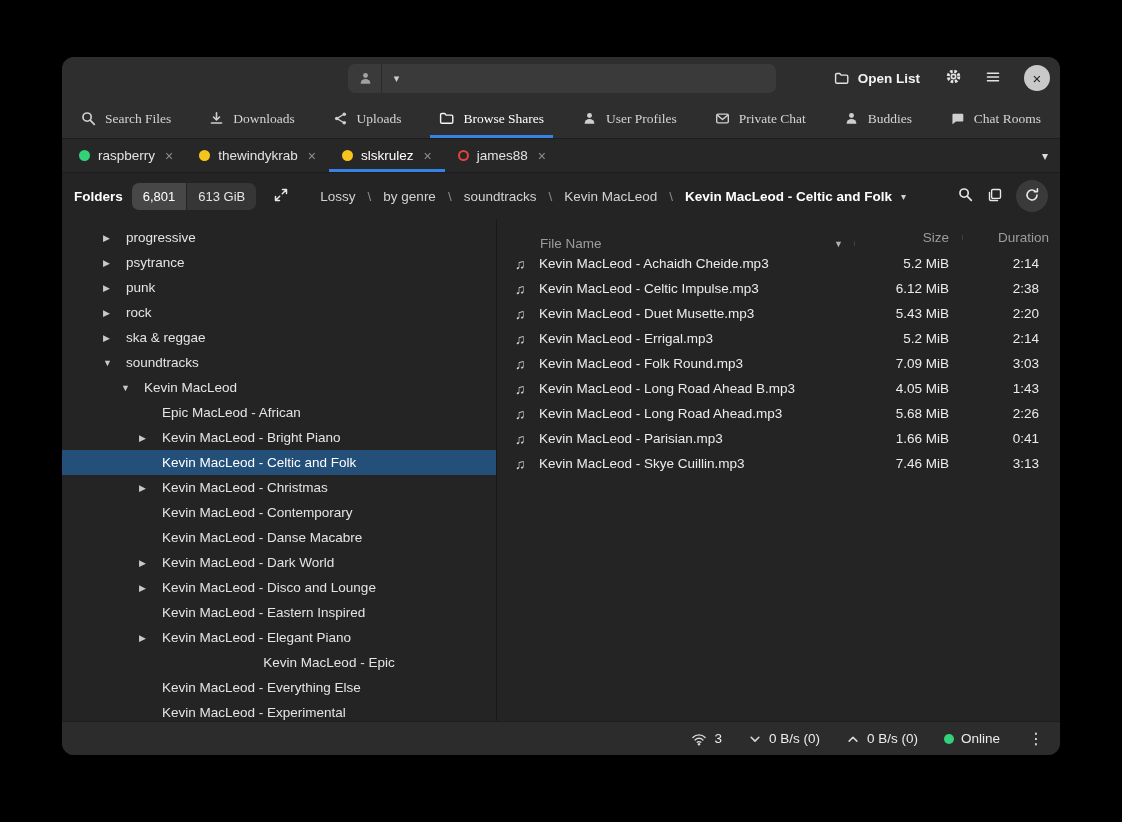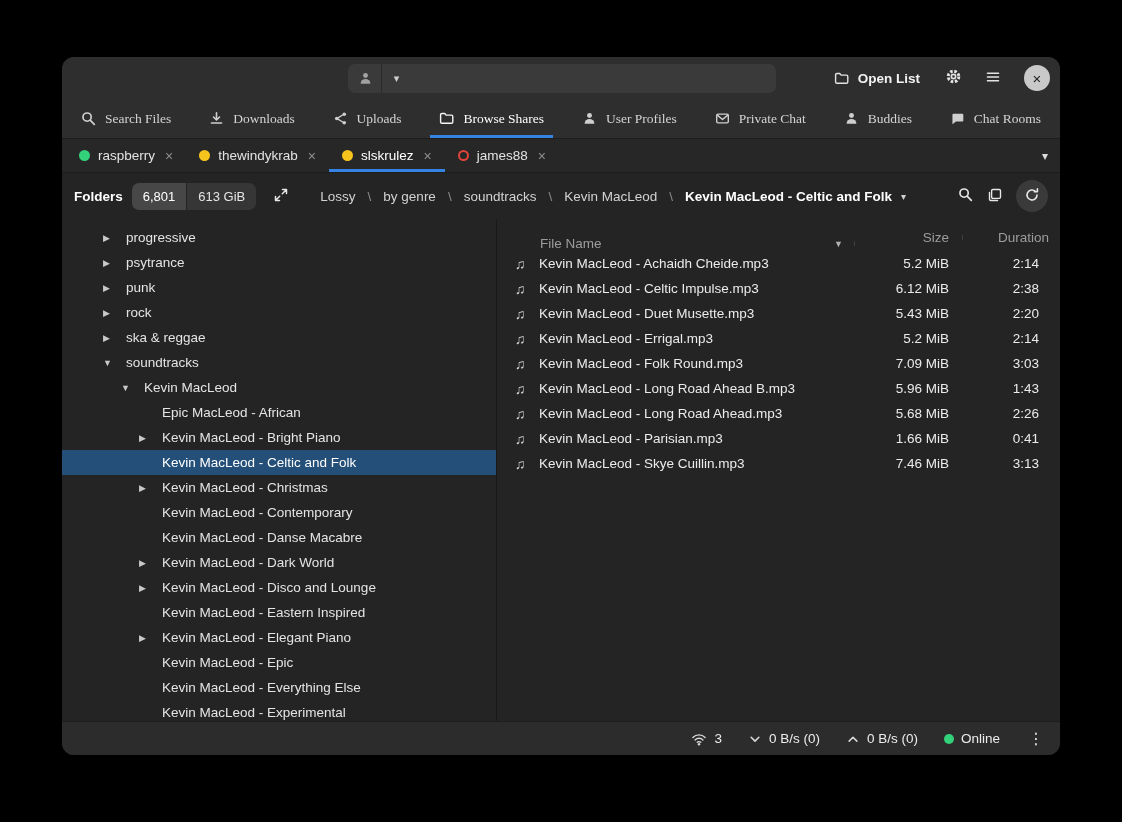--- a/index.html
+++ b/index.html
@@ -359,21 +359,21 @@
           <span class="tree-label">Kevin MacLeod - Disco and Lounge</span>
         </div>
         <div class="tree-row" style="padding-left: 77px;">
           <span class="expander"></span>
           <span class="tree-label">Kevin MacLeod - Eastern Inspired</span>
         </div>
         <div class="tree-row" style="padding-left: 77px;">
           <span class="expander">▶</span>
           <span class="tree-label">Kevin MacLeod - Elegant Piano</span>
         </div>
-        <div class="tree-row" style="padding-left: 77px;">
+        <div class="tree-row" style="padding-left: 77px; justify-content: center;">
           <span class="expander"></span>
           <span class="tree-label">Kevin MacLeod - Epic</span>
         </div>
         <div class="tree-row" style="padding-left: 77px;">
           <span class="expander"></span>
           <span class="tree-label">Kevin MacLeod - Everything Else</span>
         </div>
         <div class="tree-row" style="padding-left: 77px;">
           <span class="expander"></span>
           <span class="tree-label">Kevin MacLeod - Experimental</span>
@@ -431,21 +431,21 @@
               <span class="file-name">Kevin MacLeod - Folk Round.mp3</span>
             </div>
             <div class="fcol-size">7.09 MiB</div>
             <div class="fcol-dur">3:03</div>
           </div>
           <div class="file-row">
             <div class="fcol-name">
               <span class="note-icon">♫</span>
               <span class="file-name">Kevin MacLeod - Long Road Ahead B.mp3</span>
             </div>
-            <div class="fcol-size">5.96 MiB</div>
+            <div class="fcol-size">4.05 MiB</div>
             <div class="fcol-dur">1:43</div>
           </div>
           <div class="file-row">
             <div class="fcol-name">
               <span class="note-icon">♫</span>
               <span class="file-name">Kevin MacLeod - Long Road Ahead.mp3</span>
             </div>
             <div class="fcol-size">5.68 MiB</div>
             <div class="fcol-dur">2:26</div>
           </div>

